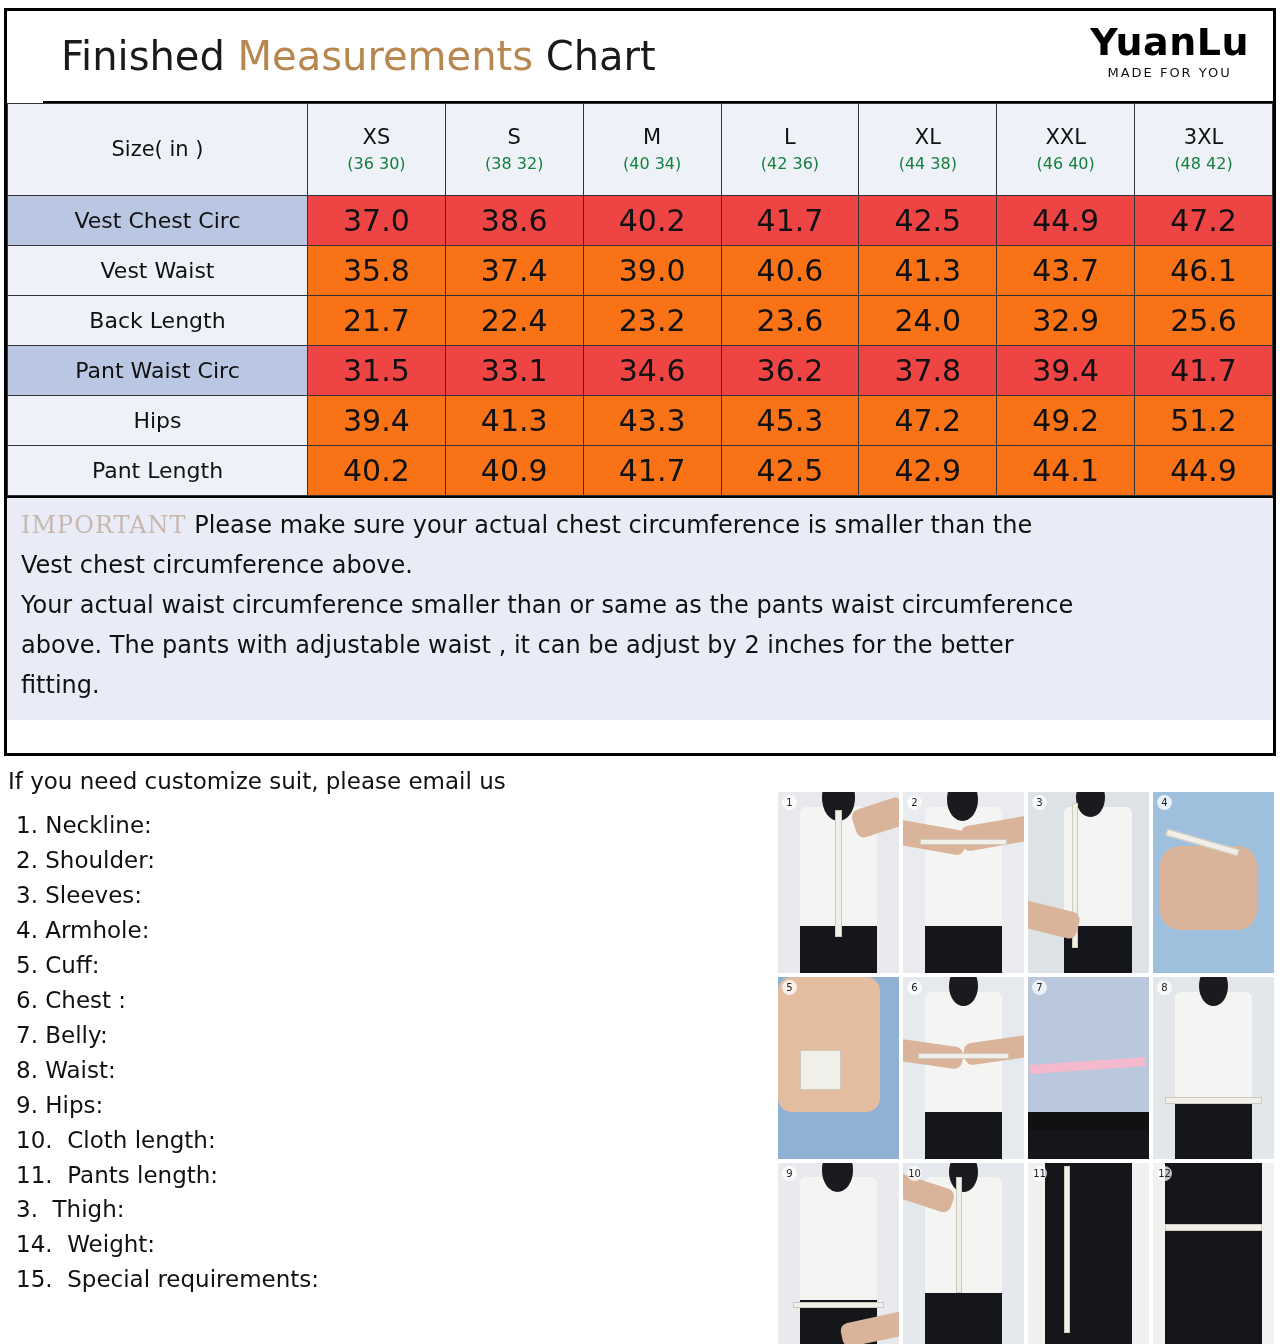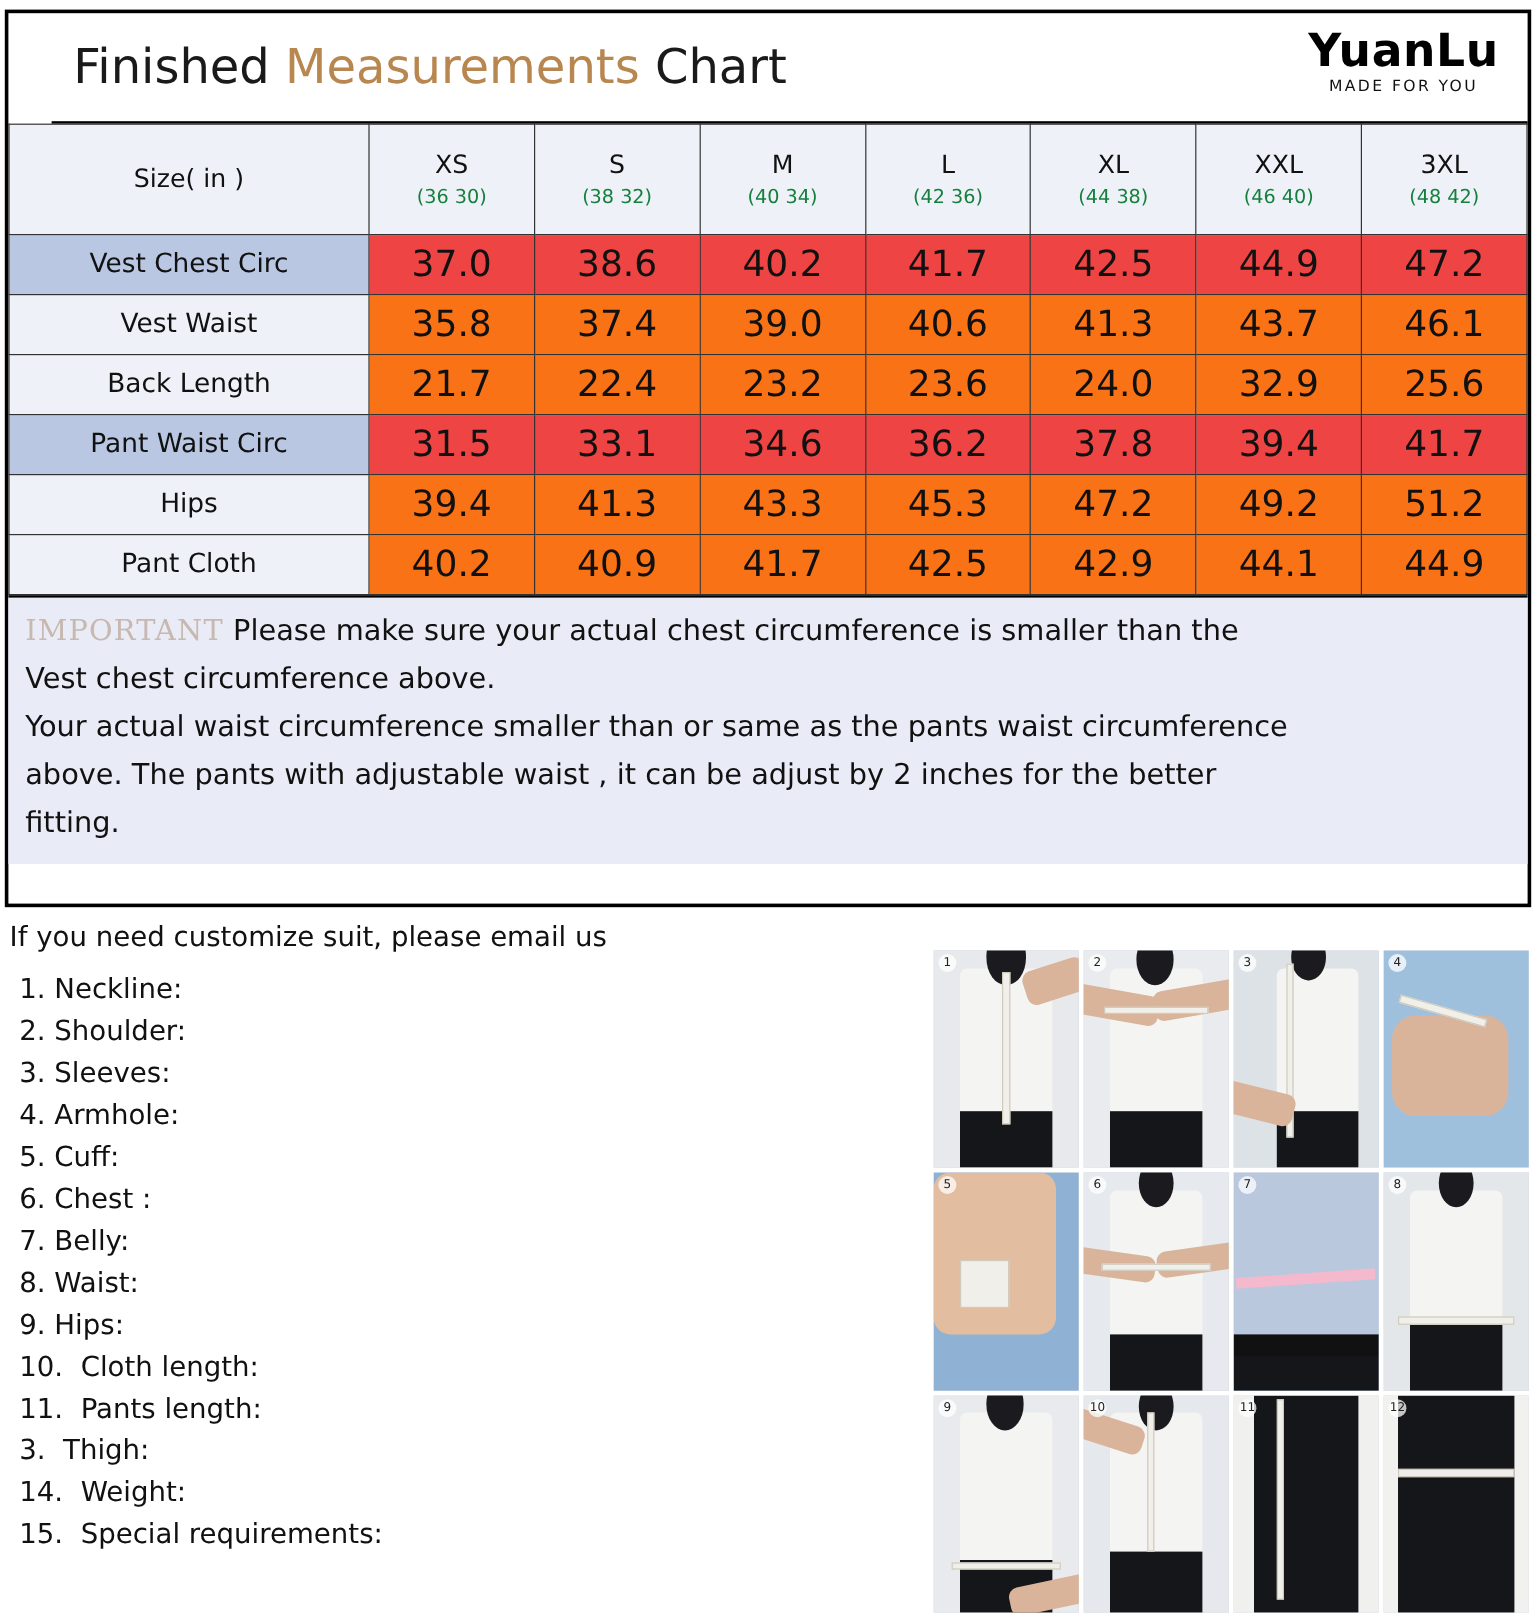--- a/index.html
+++ b/index.html
@@ -220,21 +220,21 @@
           <td class="rowlabel">Hips</td>
           <td class="val">39.4</td>
           <td class="val">41.3</td>
           <td class="val">43.3</td>
           <td class="val">45.3</td>
           <td class="val">47.2</td>
           <td class="val">49.2</td>
           <td class="val">51.2</td>
         </tr>
         <tr>
-          <td class="rowlabel">Pant Cloth</td>
+          <td class="rowlabel">Pant Length</td>
           <td class="val">40.2</td>
           <td class="val">40.9</td>
           <td class="val">41.7</td>
           <td class="val">42.5</td>
           <td class="val">42.9</td>
           <td class="val">44.1</td>
           <td class="val">44.9</td>
         </tr>
       </tbody>
     </table>

